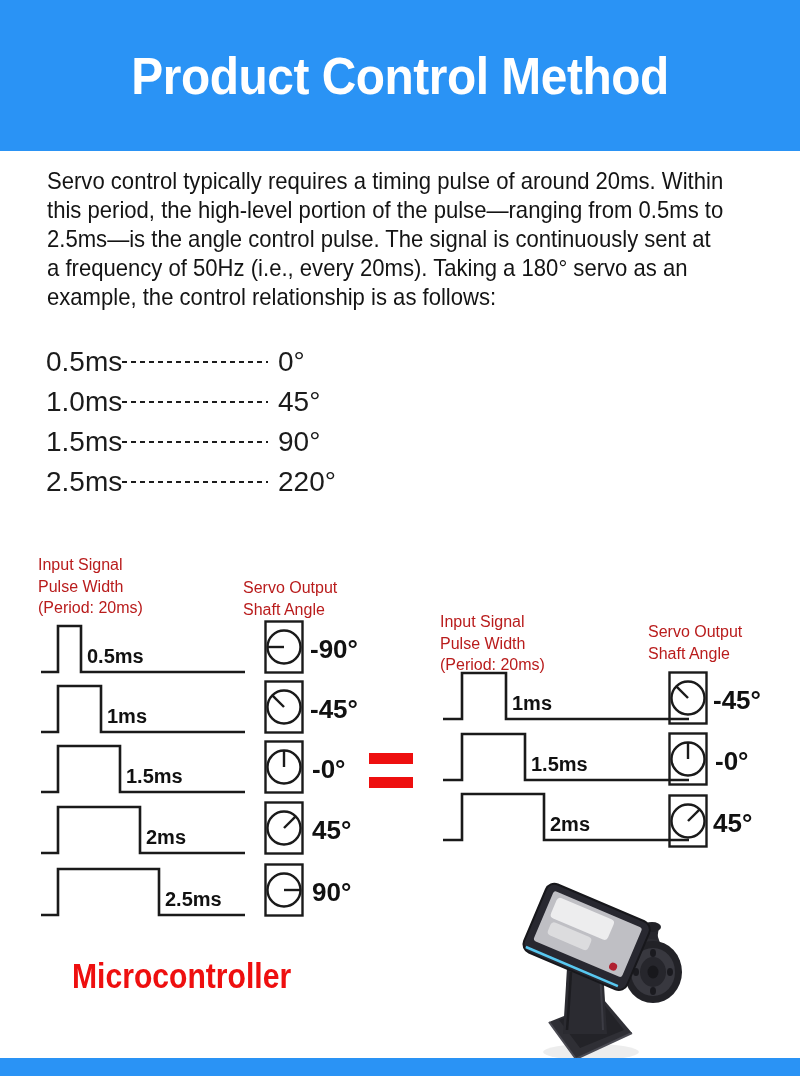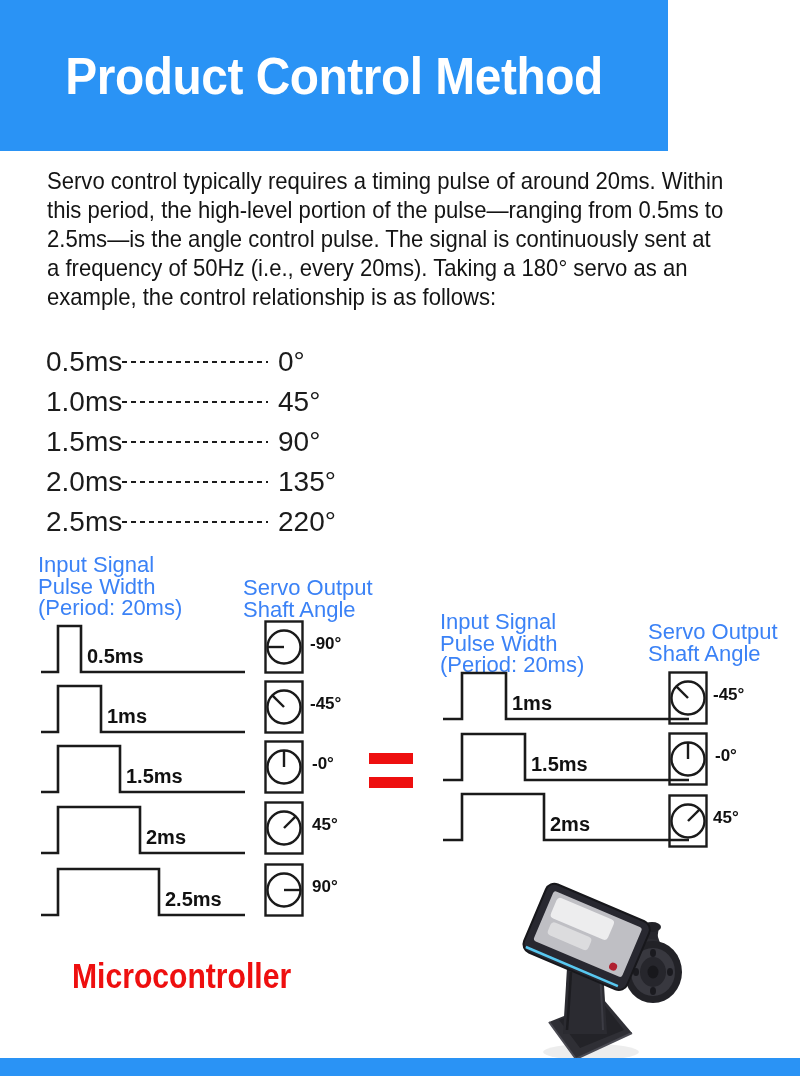--- a/index.html
+++ b/index.html
@@ -1,49 +1,49 @@
 <!DOCTYPE html>
 <html style="--blue: #2A93F5; --red: #EE0F0F;"><head>
 <meta charset="utf-8">
 <style>
   html,body{margin:0;padding:0;background:#fff;}
   .page{position:relative;width:800px;height:1076px;background:#ffffff;overflow:hidden;
         font-family:"Liberation Sans",sans-serif;color:#111;}
 
   
-  .banner{position:absolute;left:0;top:0;width:668px;height:151px;
+  .banner{position:absolute;left:0;top:0;width:800px;height:151px;
           background:var(--blue,#2A93F5);display:flex;align-items:center;justify-content:center;}
   .banner .title{font-size:52px;font-weight:bold;color:#ffffff;letter-spacing:-0.5px;
                  transform:scaleX(.92);transform-origin:center;white-space:nowrap;}
   .footerbar{position:absolute;left:0;top:1058px;width:800px;height:18px;background:var(--blue,#2A93F5);}
 
   
   .intro{position:absolute;left:47px;top:166px;font-size:24px;line-height:29px;color:#141414;}
   .intro div{white-space:nowrap;transform:scaleX(.92);transform-origin:left;}
 
   
   .maplist{position:absolute;left:46px;top:342px;}
   .map-row{display:flex;align-items:center;height:40px;font-size:28px;color:#1b1b1b;}
   .map-pulse{width:76px;}
   .map-dash{width:146px;height:2px;margin-right:10px;
             background:repeating-linear-gradient(90deg,#1c1c1c 0 5px,transparent 5px 9px);}
   .map-angle{white-space:nowrap;}
 
   
-  .dg-label{position:absolute;font-size:22px;line-height:21.5px;color:#3b82f6;}
+  .dg-label{position:absolute;font-size:16px;line-height:21.5px;color:#b91c1c;}
 
   
   .wave-row{position:absolute;height:54px;}
   .wave-row svg path{fill:none;stroke:#1a1a1a;stroke-width:2.6px;stroke-linejoin:miter;}
   .pulse-label{position:absolute;top:24px;font-weight:bold;font-size:20px;color:#111;white-space:nowrap;}
 
   
   .dial{position:absolute;}
   .dial rect,.dial circle,.dial line{stroke:#1a1a1a;stroke-width:2.4px;fill:none;}
-  .dial-angle{position:absolute;font-weight:bold;font-size:17px;color:#111;white-space:nowrap;}
+  .dial-angle{position:absolute;font-weight:bold;font-size:26px;color:#111;white-space:nowrap;}
 
   
   .equals{position:absolute;left:369px;top:753px;width:44px;}
   .equals .bar{height:11px;background:var(--red,#EE0F0F);}
   .equals .bar+.bar{margin-top:13px;}
 
   
   .micro{position:absolute;left:72px;top:956px;font-size:35px;font-weight:bold;
          color:var(--red,#EE0F0F);transform:scaleX(.86);transform-origin:left;white-space:nowrap;}
 
@@ -75,25 +75,20 @@
     </div>
     <div class="map-row">
       <span class="map-pulse">1.0ms</span>
       <span class="map-dash"></span>
       <span class="map-angle">45°</span>
     </div>
     <div class="map-row">
       <span class="map-pulse">1.5ms</span>
       <span class="map-dash"></span>
       <span class="map-angle">90°</span>
-    </div>
-    <div class="map-row">
-      <span class="map-pulse">2.0ms</span>
-      <span class="map-dash"></span>
-      <span class="map-angle">135°</span>
     </div>
     <div class="map-row">
       <span class="map-pulse">2.5ms</span>
       <span class="map-dash"></span>
       <span class="map-angle">220°</span>
     </div>
   </div>
 
   <div class="dg-label" style="left:38px;top:554px;">
     <div>Input Signal</div>

